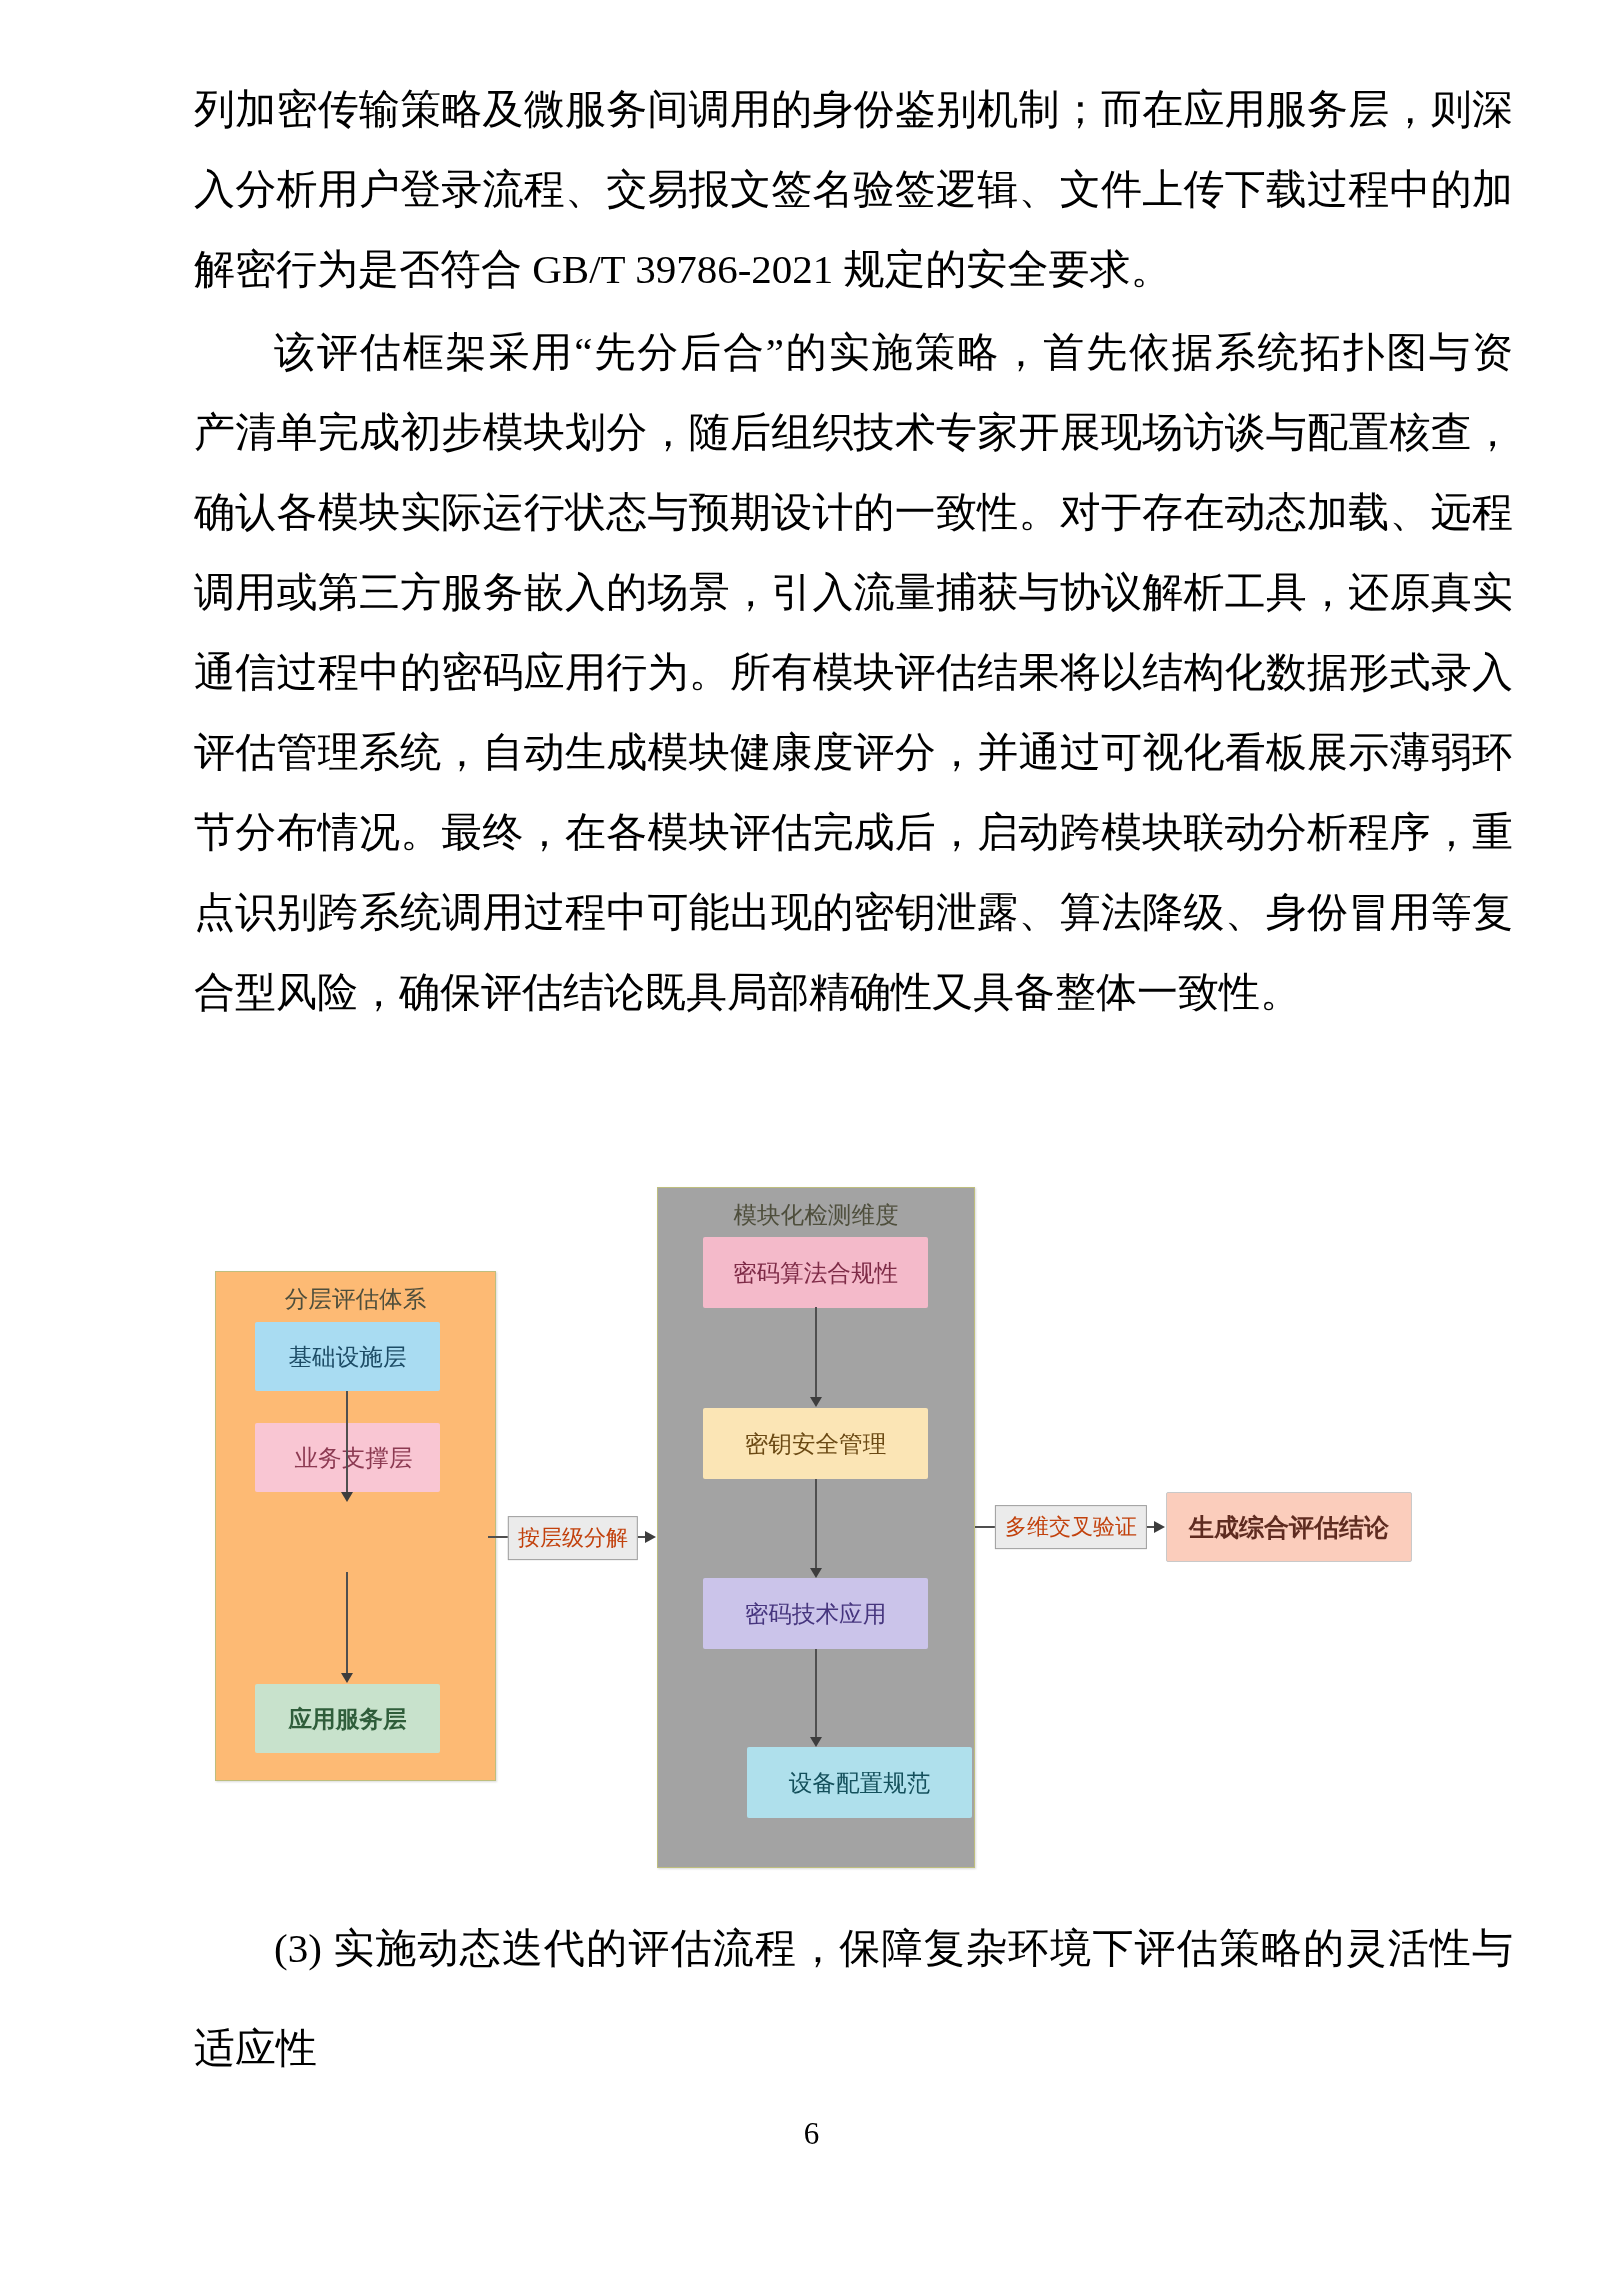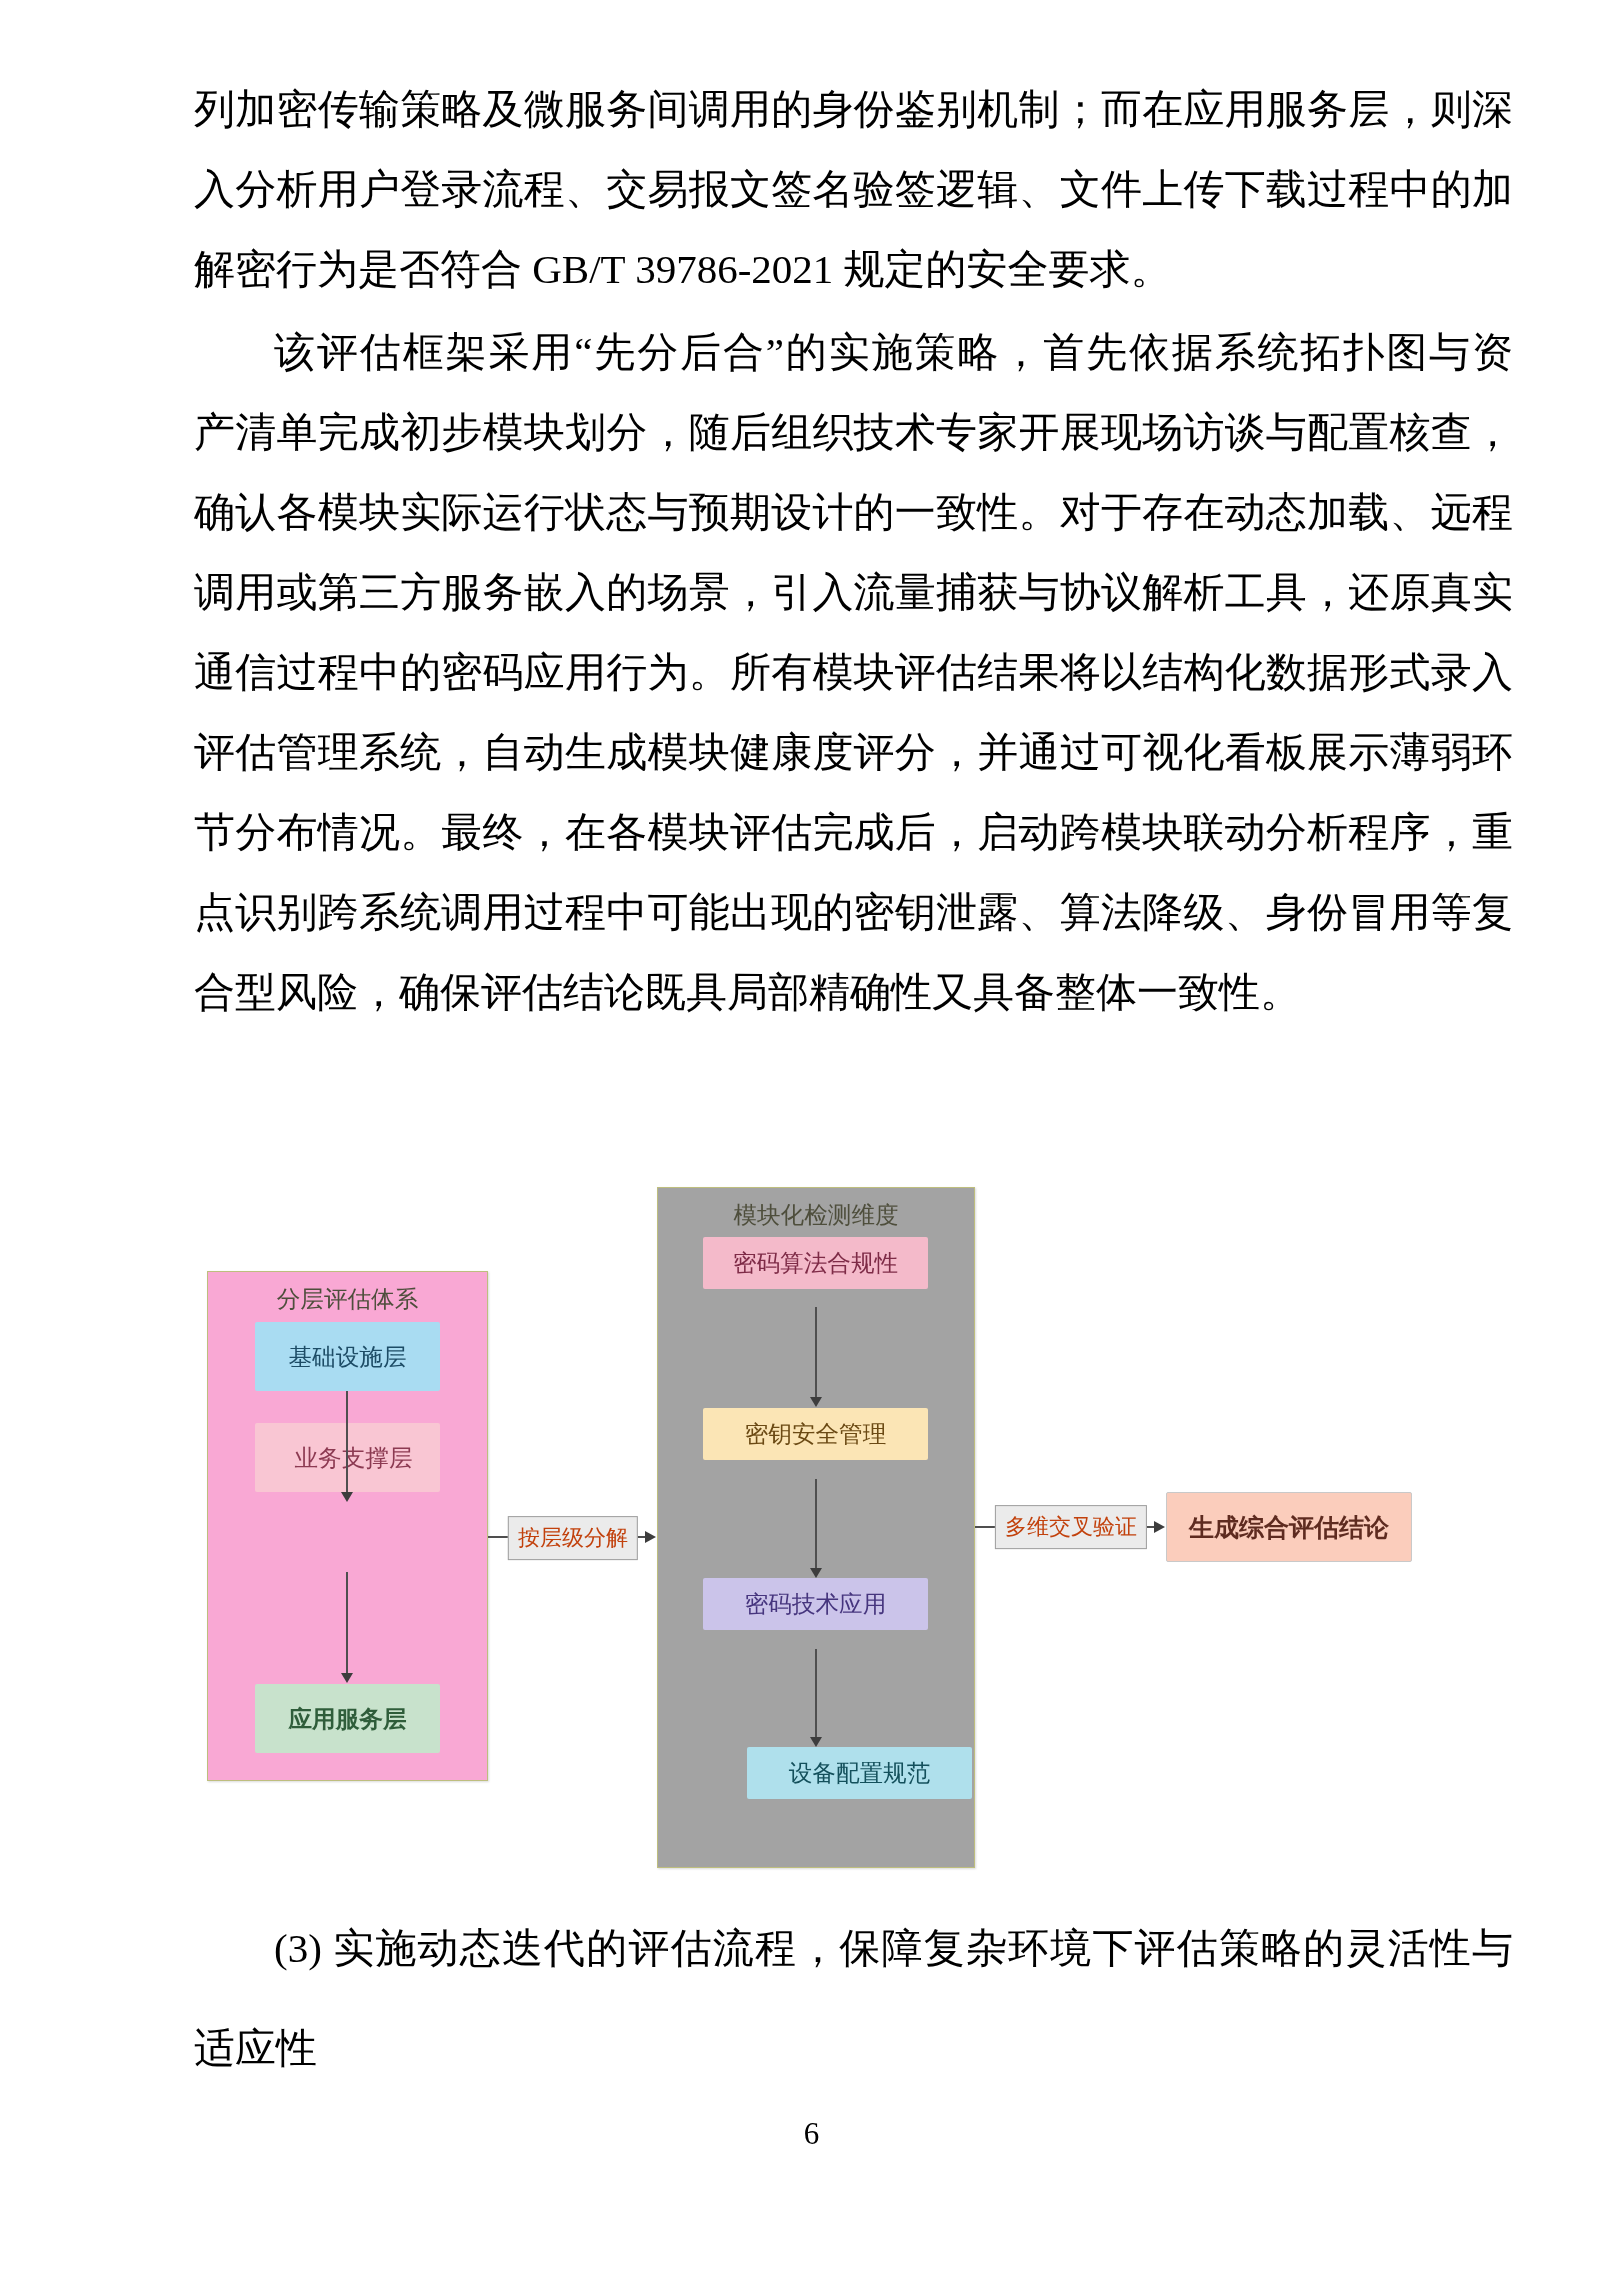--- a/index.html
+++ b/index.html
@@ -46,21 +46,21 @@
     position:absolute;left:0;top:10.5px;width:100%;
     text-align:center;font-size:23.6px;color:#4E4E3C;
   }
   .node{
     position:absolute;box-sizing:border-box;
     display:flex;align-items:center;justify-content:center;
     font-size:23.6px;font-weight:500;border-radius:2px;
   }
   .lb{left:255px;width:185px;height:69px;}
   .lb1{top:1322px;}.lb2{top:1423px;padding-left:12px;}.lb3{top:1684px;}
-  .rb{left:703px;width:225px;height:52px;}
+  .rb{left:703px;width:225px;height:71px;}
   .rb1{top:1237px;}.rb2{top:1408px;}.rb3{top:1578px;}.rb4{top:1747px;margin-left:44px;}
   .resultbox{
     left:1166px;top:1492px;width:246px;height:70px;
     border:1.3px solid #C9C9C9;font-weight:bold;font-size:25px;
   }
   
   .varrow{position:absolute;width:2px;}
   .varrow::after{
     content:"";position:absolute;left:50%;bottom:-9.8px;transform:translateX(-50%);
     border-left:6.5px solid transparent;border-right:6.5px solid transparent;
@@ -105,21 +105,21 @@
     <p class="line just">调用或第三方服务嵌入的场景，引入流量捕获与协议解析工具，还原真实</p>
     <p class="line just">通信过程中的密码应用行为。所有模块评估结果将以结构化数据形式录入</p>
     <p class="line just">评估管理系统，自动生成模块健康度评分，并通过可视化看板展示薄弱环</p>
     <p class="line just">节分布情况。最终，在各模块评估完成后，启动跨模块联动分析程序，重</p>
     <p class="line just">点识别跨系统调用过程中可能出现的密钥泄露、算法降级、身份冒用等复</p>
     <p class="line">合型风险，确保评估结论既具局部精确性又具备整体一致性。</p>
   </div>
 
   <div class="diagram">
 
-    <div class="panel panel-left" style="background-color: #f9a8d4;">
+    <div class="panel panel-left" style="background-color: #fdba74; margin-left: 8px;">
       <div class="panel-title">分层评估体系</div>
     </div>
     <div class="node lb lb1" style="background-color: rgb(169, 220, 242); color: rgb(29, 76, 102);">基础设施层</div>
     <div class="node lb lb2" style="background-color: rgb(249, 198, 211); color: rgb(140, 58, 82);">业务支撑层</div>
     <div class="node lb lb3" style="background-color: rgb(200, 226, 204); color: rgb(47, 93, 58); font-weight: bold;">应用服务层</div>
     <div class="varrow va-l1" style="background-color: rgb(79, 79, 79);"></div>
     <div class="varrow va-l2" style="background-color: rgb(79, 79, 79);"></div>
 
     <div class="panel panel-right" style="background-color: #a3a3a3;">
       <div class="panel-title">模块化检测维度</div>

